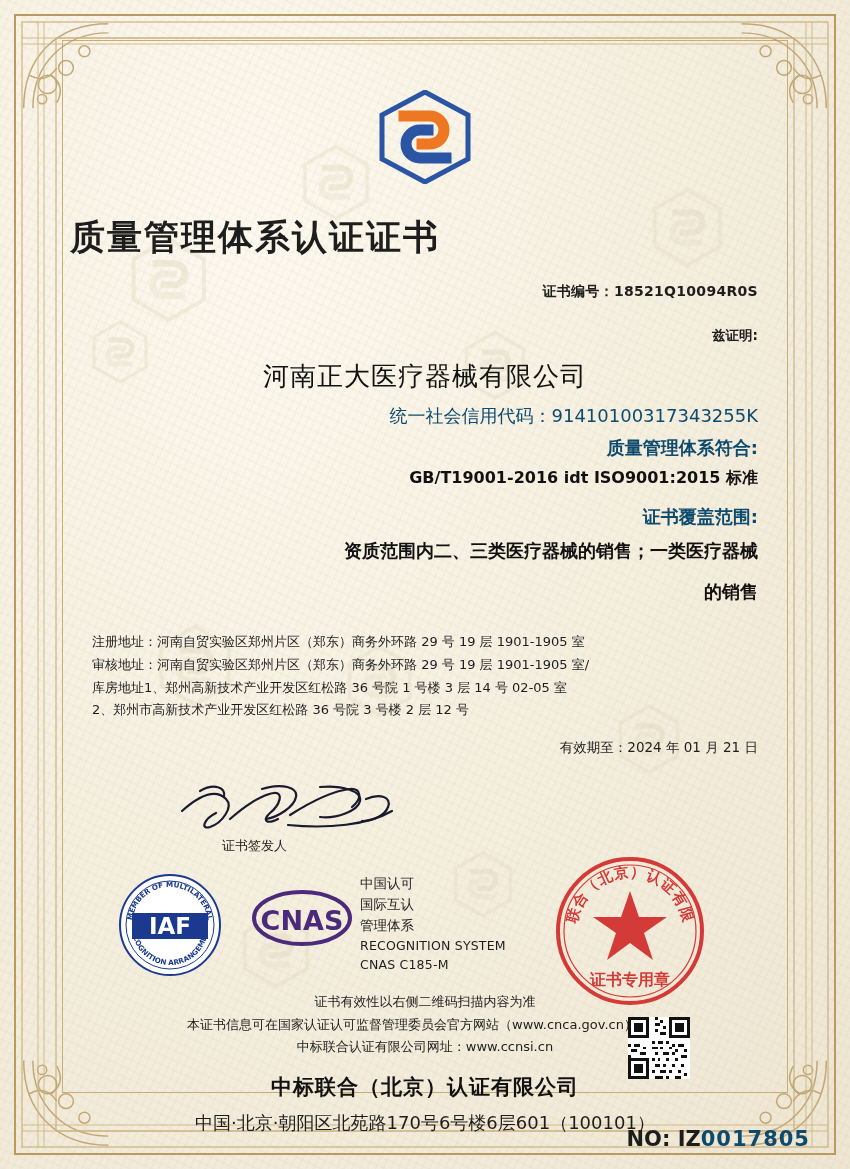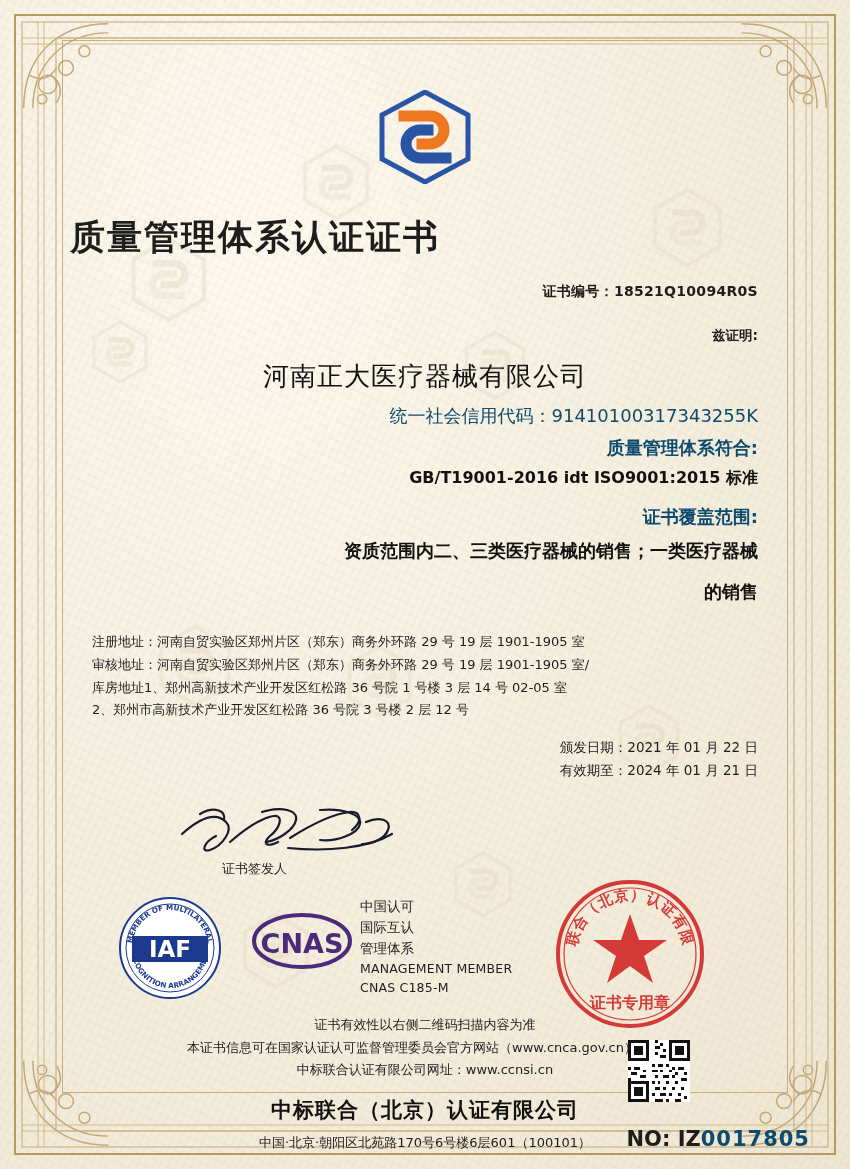--- a/index.html
+++ b/index.html
@@ -106,21 +106,21 @@
   .notes{
     margin-top:4px;text-align:center;font-size:13px;color:#1d1d1d;
     line-height:1.75;position:relative;
   }
   .qr{position:absolute;right:90px;top:26px;}
   .issuer{
     text-align:center;font-size:21px;font-weight:bold;color:#111;
     margin-top:14px;letter-spacing:1px;
   }
   .issuer-addr{
-    text-align:center;font-size:13px;color:#1d1d1d;margin-top:10px;
+    text-align:center;font-size:18px;color:#1d1d1d;margin-top:10px;
   }
 
   .serial{
     position:absolute;right:40px;bottom:18px;
     font-size:21px;font-weight:bold;color:#1d1d1d;
     font-family:"DejaVu Sans","Liberation Sans",sans-serif;
   }
   .serial .red{color:#0c4a6e;letter-spacing:1px;}
 </style>
 </head>
@@ -246,23 +246,20 @@
 
   <div class="addr">
     <div>注册地址：河南自贸实验区郑州片区（郑东）商务外环路 29 号 19 层 1901-1905 室</div>
     <div>审核地址：河南自贸实验区郑州片区（郑东）商务外环路 29 号 19 层 1901-1905 室/</div>
     <div>库房地址1、郑州高新技术产业开发区红松路 36 号院 1 号楼 3 层 14 号 02-05 室</div>
     <div>2、郑州市高新技术产业开发区红松路 36 号院 3 号楼 2 层 12 号</div>
   </div>
 
   <div class="dates">
     <div>
-      <span>颁发日期：</span><span>2021 年 01 月 22 日</span>
-    </div>
-    <div>
       <span>有效期至：</span><span>2024 年 01 月 21 日</span>
     </div>
   </div>
 
   <div class="sig-row">
     <svg class="sig-svg" width="250" height="70" viewBox="0 0 250 70">
       <g fill="none" stroke="#1a1a2e" stroke-width="2.2" stroke-linecap="round">
         <path d="M12 36 c18 -16 34 -22 44 -12 c8 8 -4 24 -16 28 c-10 3 -6 -8 6 -14"></path>
         <path d="M30 16 c14 -8 26 -4 24 6"></path>
         <path d="M60 44 c16 -14 30 -24 44 -26 c10 -1 6 12 -4 20 c-8 7 -4 12 8 6"></path>
@@ -295,21 +292,21 @@
 
     <svg class="cnas" width="100" height="74" viewBox="0 0 100 74">
       <ellipse cx="50" cy="37" rx="48" ry="26" fill="none" stroke="#4b2a7b" stroke-width="4"></ellipse>
       <text x="50" y="49" text-anchor="middle" fill="#4b2a7b" font-size="27" font-weight="bold" font-family="DejaVu Sans, sans-serif">CNAS</text>
     </svg>
 
     <div class="cnas-text">
       <div>中国认可</div>
       <div>国际互认</div>
       <div>管理体系</div>
-      <div class="en">MANAGEMENT  MEMBER</div>
+      <div class="en">RECOGNITION  SYSTEM</div>
       <div class="en">CNAS C185-M</div>
     </div>
 
     <svg class="seal" width="160" height="160" viewBox="0 0 160 160">
       <g opacity="0.88">
         <circle cx="80" cy="80" r="72" fill="none" stroke="#cf2222" stroke-width="4"></circle>
         <circle cx="80" cy="80" r="66" fill="none" stroke="#cf2222" stroke-width="1.2"></circle>
         <path id="sealArc" d="M80 80 m-54 0 a54 54 0 1 1 108 0" fill="none"></path>
         <text font-size="14.5" fill="#cf2222" font-family="DejaVu Sans, sans-serif" font-weight="bold" letter-spacing="1">
           <textPath href="#sealArc" startOffset="50%" text-anchor="middle">中标联合（北京）认证有限公司</textPath>

